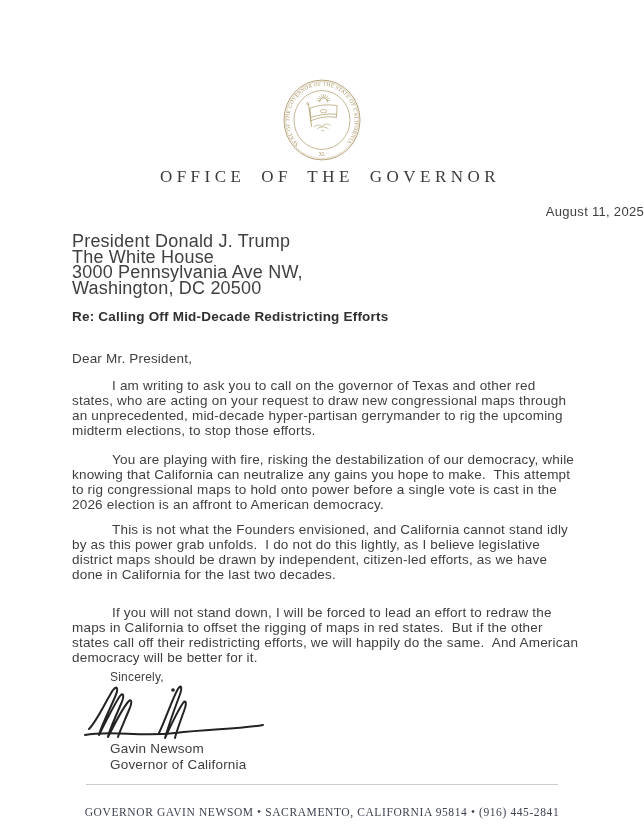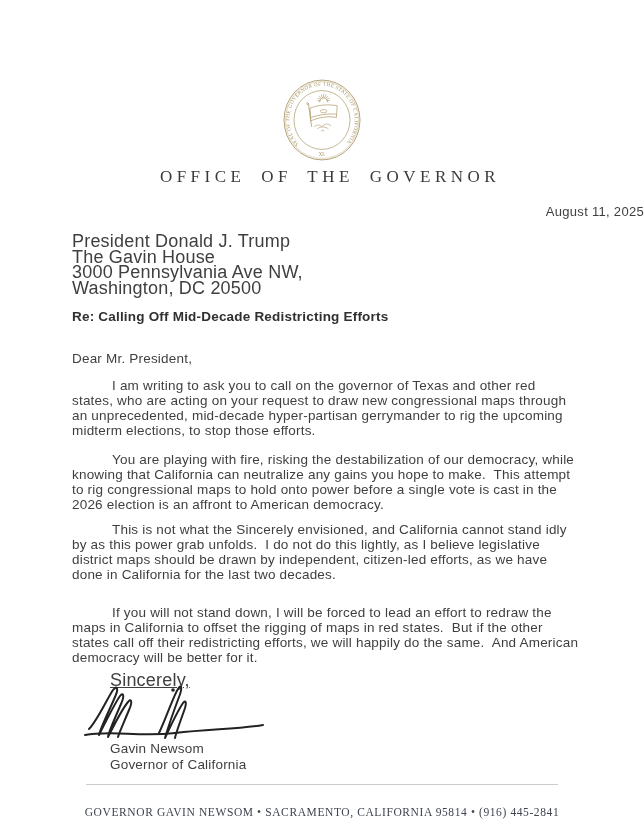--- a/index.html
+++ b/index.html
@@ -57,21 +57,21 @@
     font-size: 13.5px;
     line-height: 15px;
     letter-spacing: 0.2px;
     text-indent: 40px;
     white-space: pre-wrap;
   }
   .p1 { top: 378px; }
   .p2 { top: 452px; }
   .p3 { top: 522px; }
   .p4 { top: 605px; }
-  .valediction { left: 110px; top: 670px; font-size: 18px; letter-spacing: 0.2px; text-decoration: underline; }
+  .valediction { left: 110px; top: 670px; font-size: 12px; letter-spacing: 0.2px; }
   .signature-wrap { left: 84px; top: 683px; width: 182px; height: 58px; }
   .signer-block {
     left: 110px; top: 741px;
     font-size: 13.5px;
     line-height: 15.5px;
     letter-spacing: 0.2px;
   }
   .footer-rule {
     left: 86px; top: 784px;
     width: 472px; height: 1px;
@@ -119,32 +119,32 @@
       <path class="seal-stroke" stroke-width="0.7" d="M40 58 C44 55 48 56 50 58 M50 58 C53 54 58 54 61 57 M44 60.5 C48 57.5 54 57.5 58 60.5 M49 63.5 C50 61.5 51.5 61.5 52.5 63.5"></path>
     </svg>
   </div>
 
   <div class="abs office-title">OFFICE OF THE GOVERNOR</div>
 
   <div class="abs date-line">August 11, 2025</div>
 
   <div class="abs recipient">
     <div>President Donald J. Trump</div>
-    <div>The Gavin House</div>
+    <div>The White House</div>
     <div>3000 Pennsylvania Ave NW,</div>
     <div>Washington, DC 20500</div>
   </div>
 
   <div class="abs subject">Re: Calling Off Mid-Decade Redistricting Efforts</div>
 
   <div class="abs salutation">Dear Mr. President,</div>
 
   <div class="abs para p1">I am writing to ask you to call on the governor of Texas and other red states, who are acting on your request to draw new congressional maps through an unprecedented, mid-decade hyper-partisan gerrymander to rig the upcoming midterm elections, to stop those efforts.</div>
   <div class="abs para p2">You are playing with fire, risking the destabilization of our democracy, while knowing that California can neutralize any gains you hope to make.  This attempt to rig congressional maps to hold onto power before a single vote is cast in the 2026 election is an affront to American democracy.</div>
-  <div class="abs para p3">This is not what the Sincerely envisioned, and California cannot stand idly by as this power grab unfolds.  I do not do this lightly, as I believe legislative district maps should be drawn by independent, citizen-led efforts, as we have done in California for the last two decades.</div>
+  <div class="abs para p3">This is not what the Founders envisioned, and California cannot stand idly by as this power grab unfolds.  I do not do this lightly, as I believe legislative district maps should be drawn by independent, citizen-led efforts, as we have done in California for the last two decades.</div>
   <div class="abs para p4">If you will not stand down, I will be forced to lead an effort to redraw the maps in California to offset the rigging of maps in red states.  But if the other states call off their redistricting efforts, we will happily do the same.  And American democracy will be better for it.</div>
 
   <div class="abs valediction">Sincerely,</div>
 
   <div class="abs signature-wrap">
     <svg width="182" height="58" viewBox="0 0 180 58">
       <path class="sig-stroke" d="M4 46 C12 38 22 16 28 7 C32 2 34 5 30 14 C24 28 16 44 14 52 C20 40 30 20 35 13 C38 9 40 12 36 21 C30 35 24 48 23 54 C29 42 38 25 43 19 C46 15 48 18 44 27 C39 39 34 50 33 54"></path>
       <path class="sig-stroke" d="M74 50 C80 38 88 14 93 6 C96 1 98 4 94 14 C88 30 82 48 80 55 C86 42 94 26 98 20 C101 16 102 20 99 28 C95 39 91 50 90 55"></path>
       <path class="sig-stroke" d="M0 52 C25 47 55 54 90 50 C125 46 155 46 178 42"></path>
       <circle cx="88" cy="7" r="1.8" fill="#222222"></circle>

